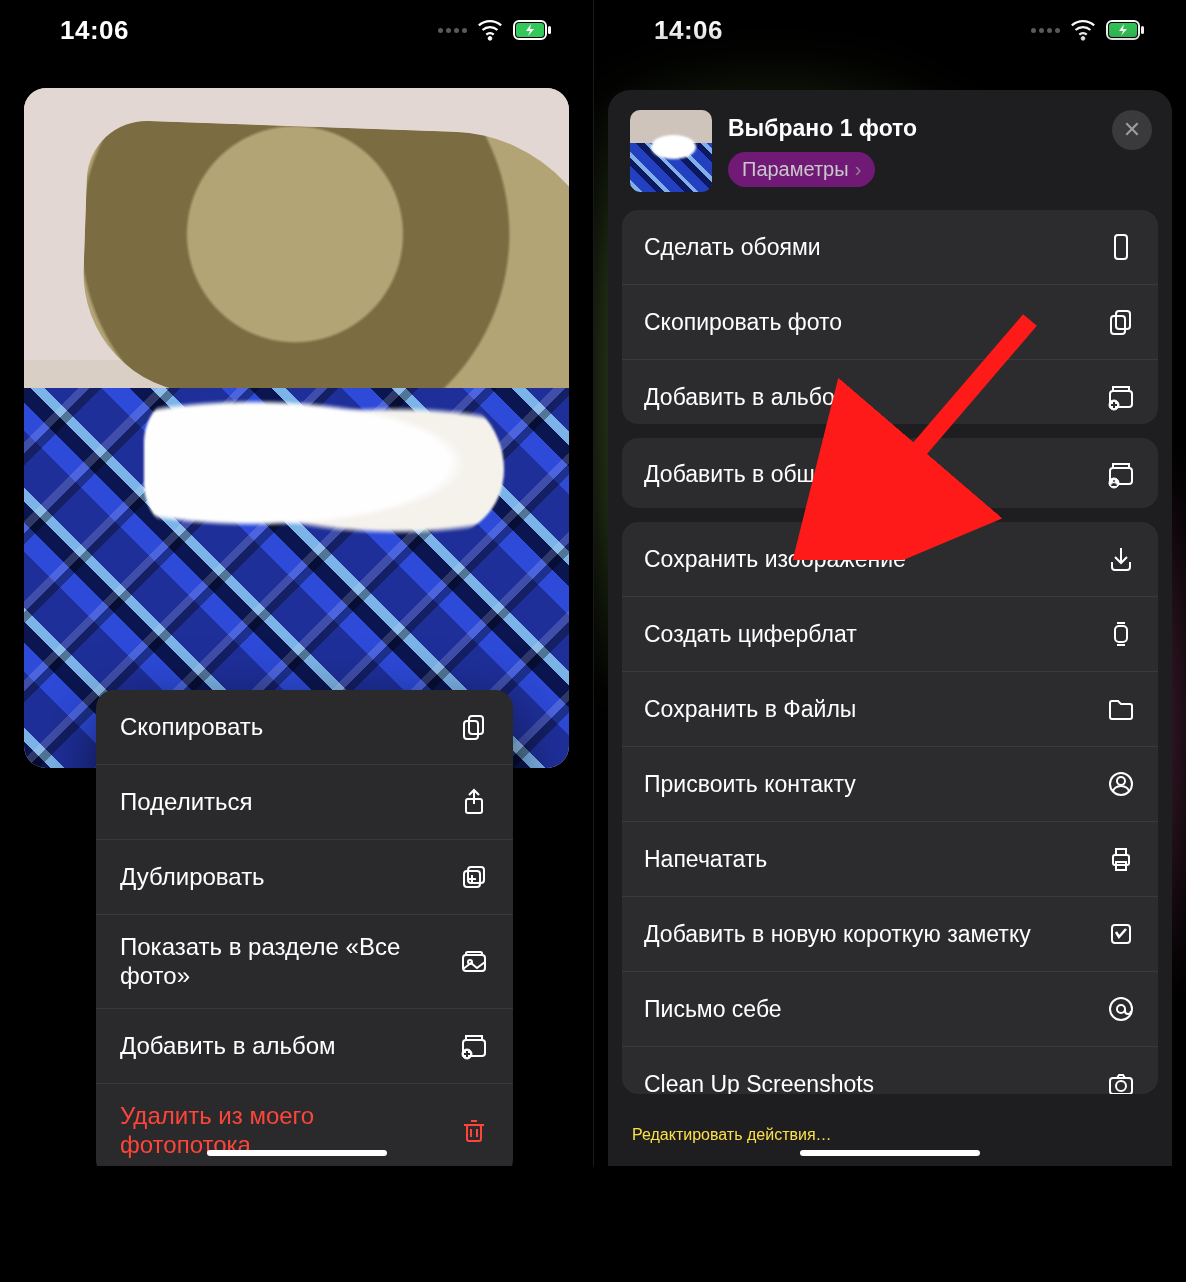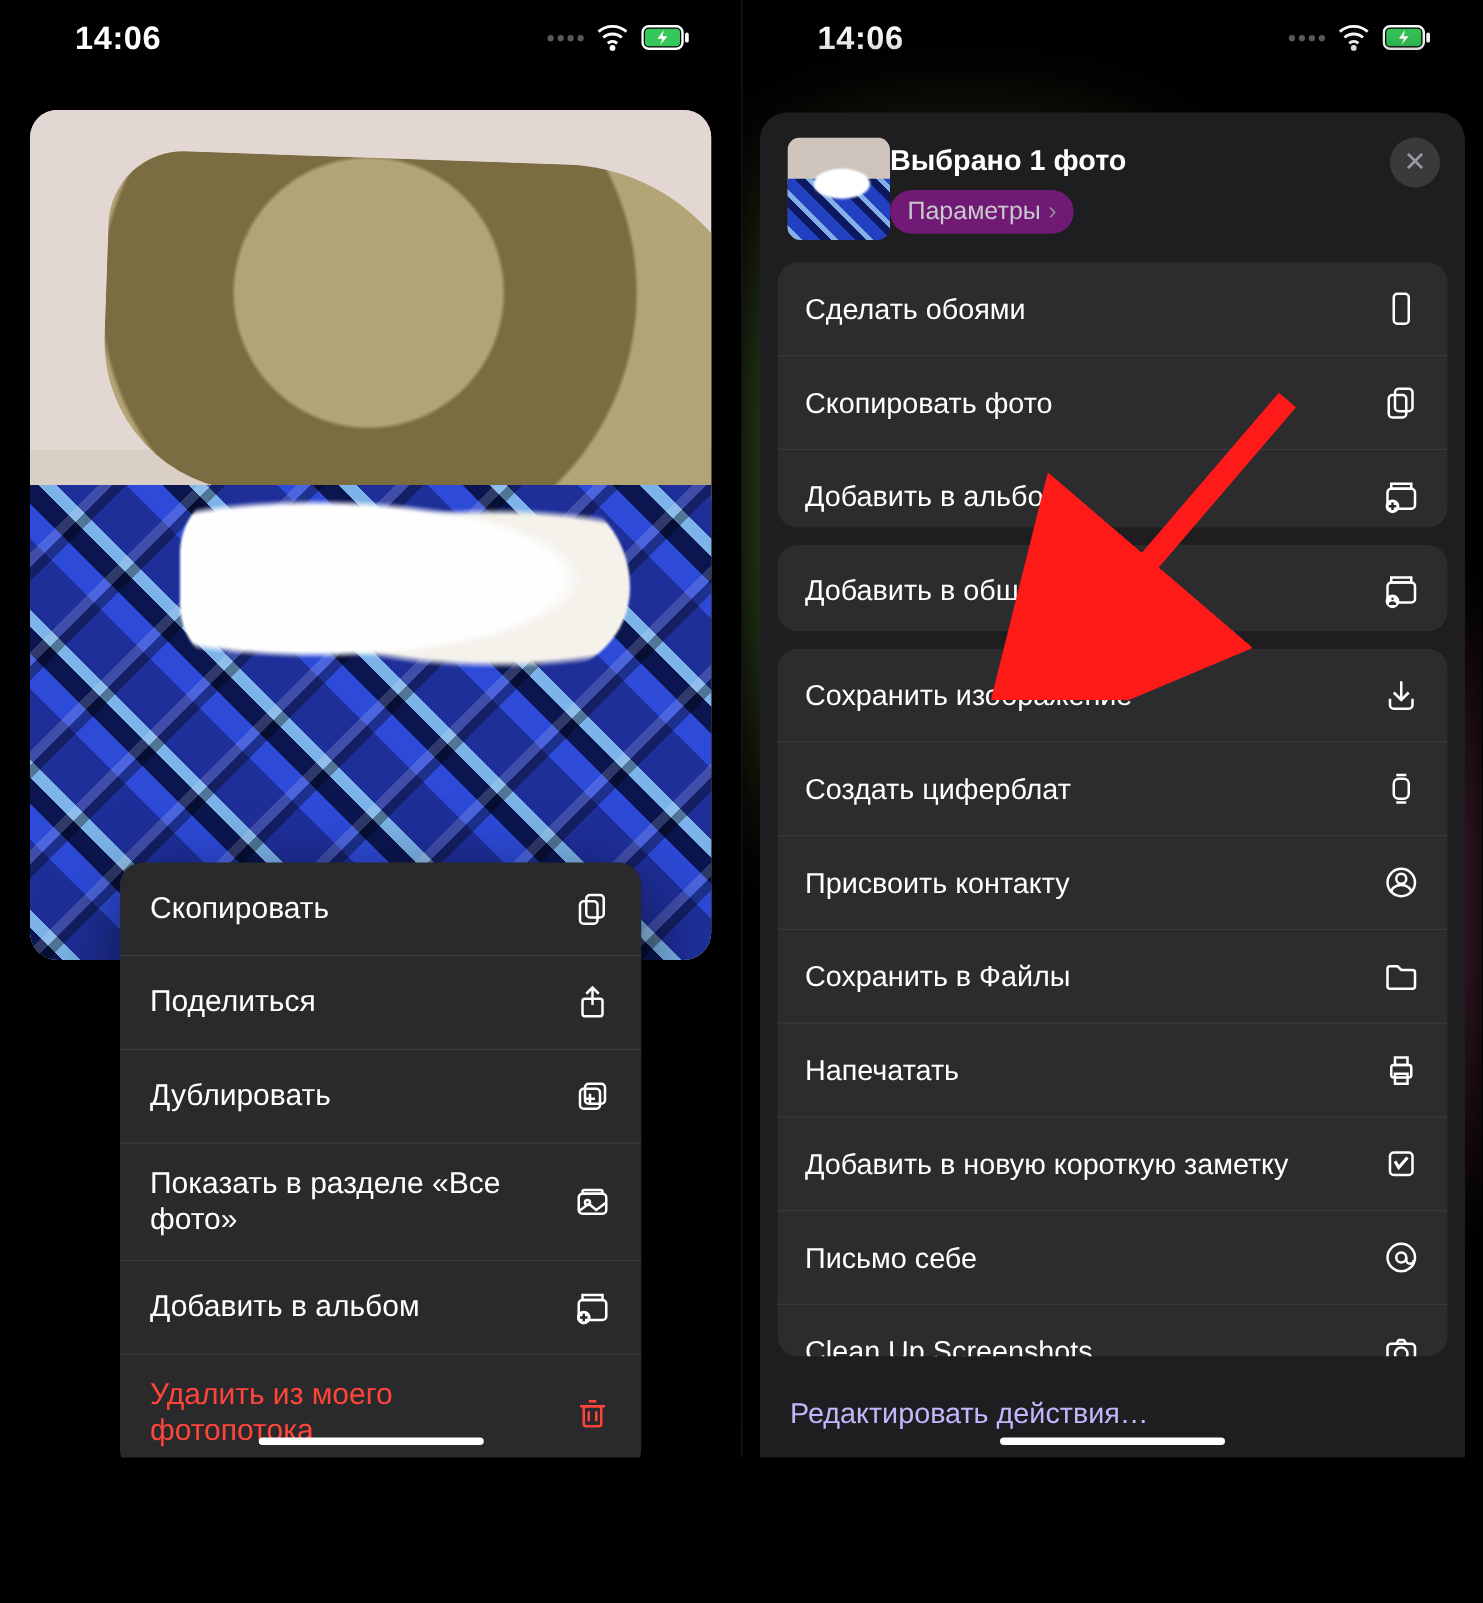--- a/index.html
+++ b/index.html
@@ -93,21 +93,21 @@
   
   .sheet {
     position: absolute;
     left: 14px; right: 14px; top: 90px; bottom: 0;
     background: #1e1e20;
     border-radius: 22px 22px 0 0;
     padding: 14px 14px 0;
     display: flex; flex-direction: column;
   }
   .sheet-header {
-    display: flex; align-items: center; 
+    display: flex; align-items: center; gap: 16px;
     padding: 6px 8px 18px;
     position: relative;
   }
   .thumb {
     width: 82px; height: 82px; border-radius: 10px; overflow: hidden;
     background: #333; position: relative; flex-shrink: 0;
   }
   .thumb .mini-wall{position:absolute;inset:0 0 55% 0;background:#cfc4bb;}
   .thumb .mini-blanket{position:absolute;inset:40% -10% -10% -10%;
     background: repeating-linear-gradient(45deg,#2240c0 0 10px,#0c1860 10px 16px,#82b0e6 16px 20px);
@@ -132,21 +132,21 @@
   }
   .row {
     display:flex; align-items:center; justify-content:space-between;
     padding:22px 22px;
     color:#fff; font-size:23px;
     border-top:1px solid #3a3a3c;
     gap:36px;
   }
   .group .row:first-child { border-top:none; }
   .row .label { flex:1; padding-right:14px; }
-  .edit-link { color:#c4b5fd; font-size:23px; padding:18px 10px 22px; }
+  .edit-link { color:#fde047; font-size:16px; padding:18px 10px 22px; }
   .home-indicator {
     position:absolute; bottom:10px; left:50%; transform:translateX(-50%);
     width:180px; height:6px; border-radius:3px; background:#fff;
   }
   
   .arrow {
     position:absolute; top:300px; left:760px; width:320px; height:260px;
     pointer-events:none; z-index:20;
   }
   .bg-blur {
@@ -435,32 +435,32 @@
       </div>
       <div class="row">
         <span class="label">Создать циферблат</span>
         <span class="ico">
             <svg width="28" height="28" viewBox="0 0 28 28" stroke="#fff">
               <use href="#i-watch"></use>
             </svg>
           </span>
       </div>
       <div class="row">
+        <span class="label">Сохранить в Файлы</span>
+        <span class="ico">
+            <svg width="28" height="28" viewBox="0 0 28 28" stroke="#fff">
+              <use href="#i-folder"></use>
+            </svg>
+          </span>
+      </div>
+      <div class="row">
         <span class="label">Присвоить контакту</span>
         <span class="ico">
             <svg width="28" height="28" viewBox="0 0 28 28" stroke="#fff">
               <use href="#i-person"></use>
-            </svg>
-          </span>
-      </div>
-      <div class="row">
-        <span class="label">Сохранить в Файлы</span>
-        <span class="ico">
-            <svg width="28" height="28" viewBox="0 0 28 28" stroke="#fff">
-              <use href="#i-folder"></use>
             </svg>
           </span>
       </div>
       <div class="row">
         <span class="label">Напечатать</span>
         <span class="ico">
             <svg width="28" height="28" viewBox="0 0 28 28" stroke="#fff">
               <use href="#i-print"></use>
             </svg>
           </span>

